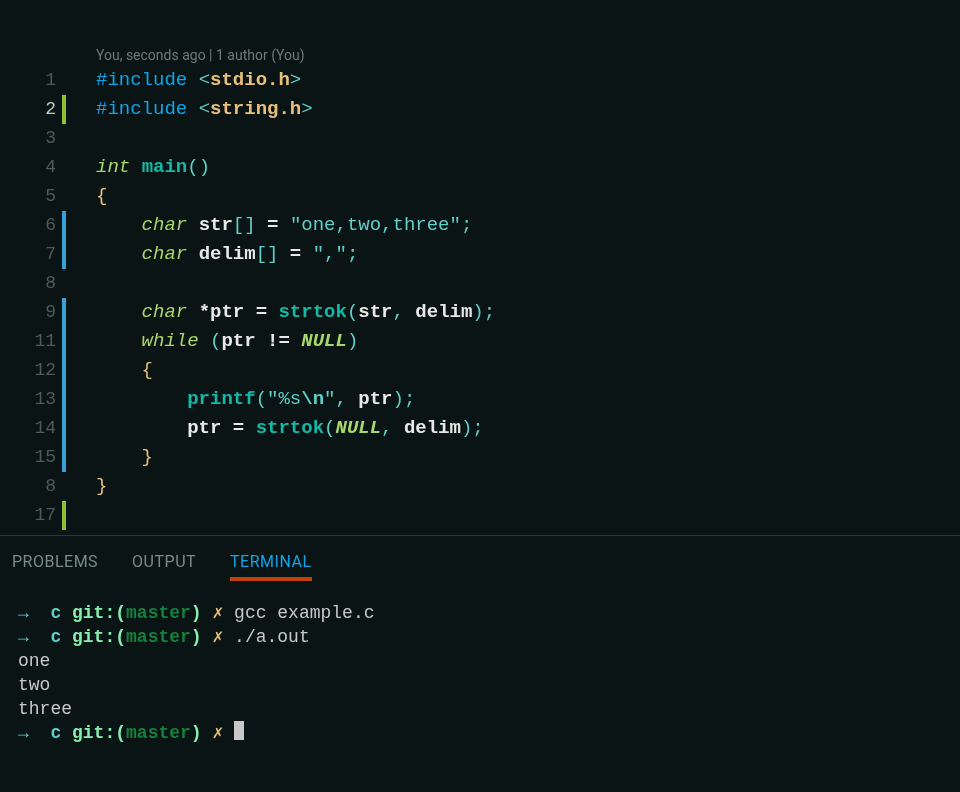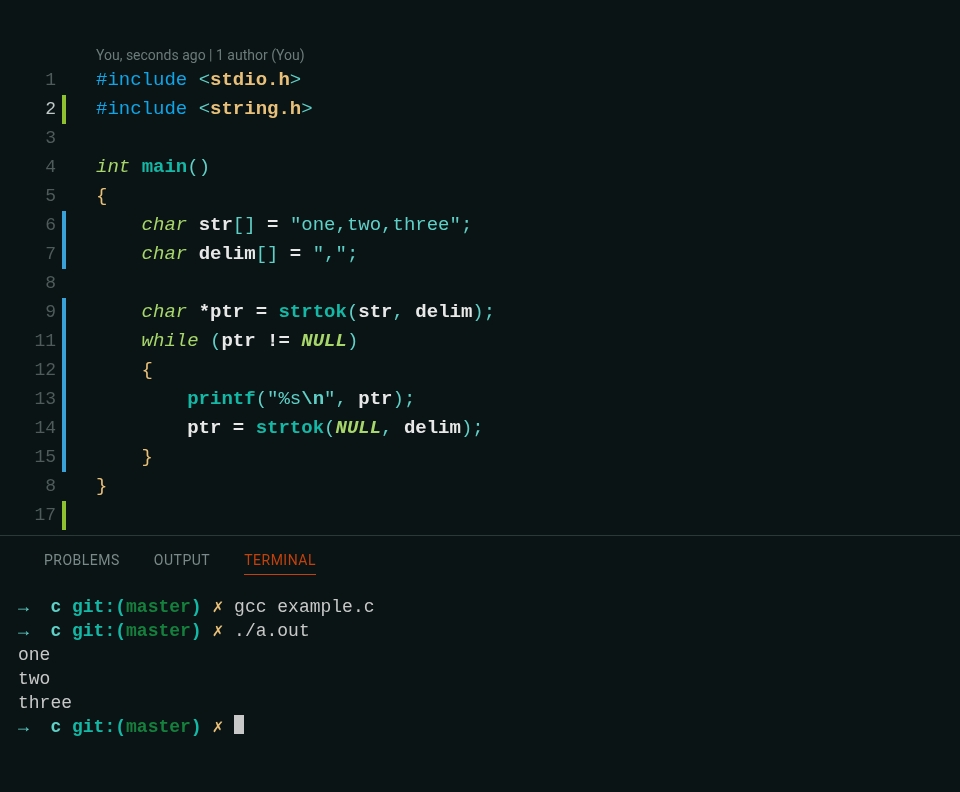--- a/index.html
+++ b/index.html
@@ -71,43 +71,43 @@
     height: 1px;
     background: #2a3838;
   }
   .panel {
     height: 256px;
     background: #0a1414;
   }
   .tabs {
     display: flex;
     gap: 34px;
-    padding: 16px 28px 10px 44px;
+    padding: 16px 28px 10px 12px;
     font-family: -apple-system, BlinkMacSystemFont, "Segoe UI", Roboto, sans-serif;
-    font-size: 14px;
+    font-size: 16px;
     letter-spacing: 0.5px;
   }
   .tab {
     color: #7a8a8a;
     cursor: pointer;
     padding-bottom: 6px;
   }
   .tab.active {
-    color: #c2410c;
-    border-bottom: 1px solid #c2410c;
+    color: #0ea5e9;
+    border-bottom: 4px solid #c2410c;
   }
   .term {
     padding: 10px 18px 0 18px;
     font-size: 18px;
     line-height: 24px;
     white-space: pre;
   }
   .arrow { color: #5fd0c8; font-weight: 600; }
   .dir { color: #5fd0c8; font-weight: 700; }
-  .git { color: #14b8a6; font-weight: 700; text-align: right; }
+  .git { color: #86efac; font-weight: 700; text-align: right; }
   .branch { color: #15803d; font-weight: 700; }
   .dirty { color: #e8c07a; font-weight: 700; }
   .cmd { color: #c8c8c8; }
   .out { color: #c8c8c8; }
   .cursor {
     display: inline-block;
     width: 10px;
     height: 19px;
     background: #c8c8c8;
     vertical-align: -2px;

